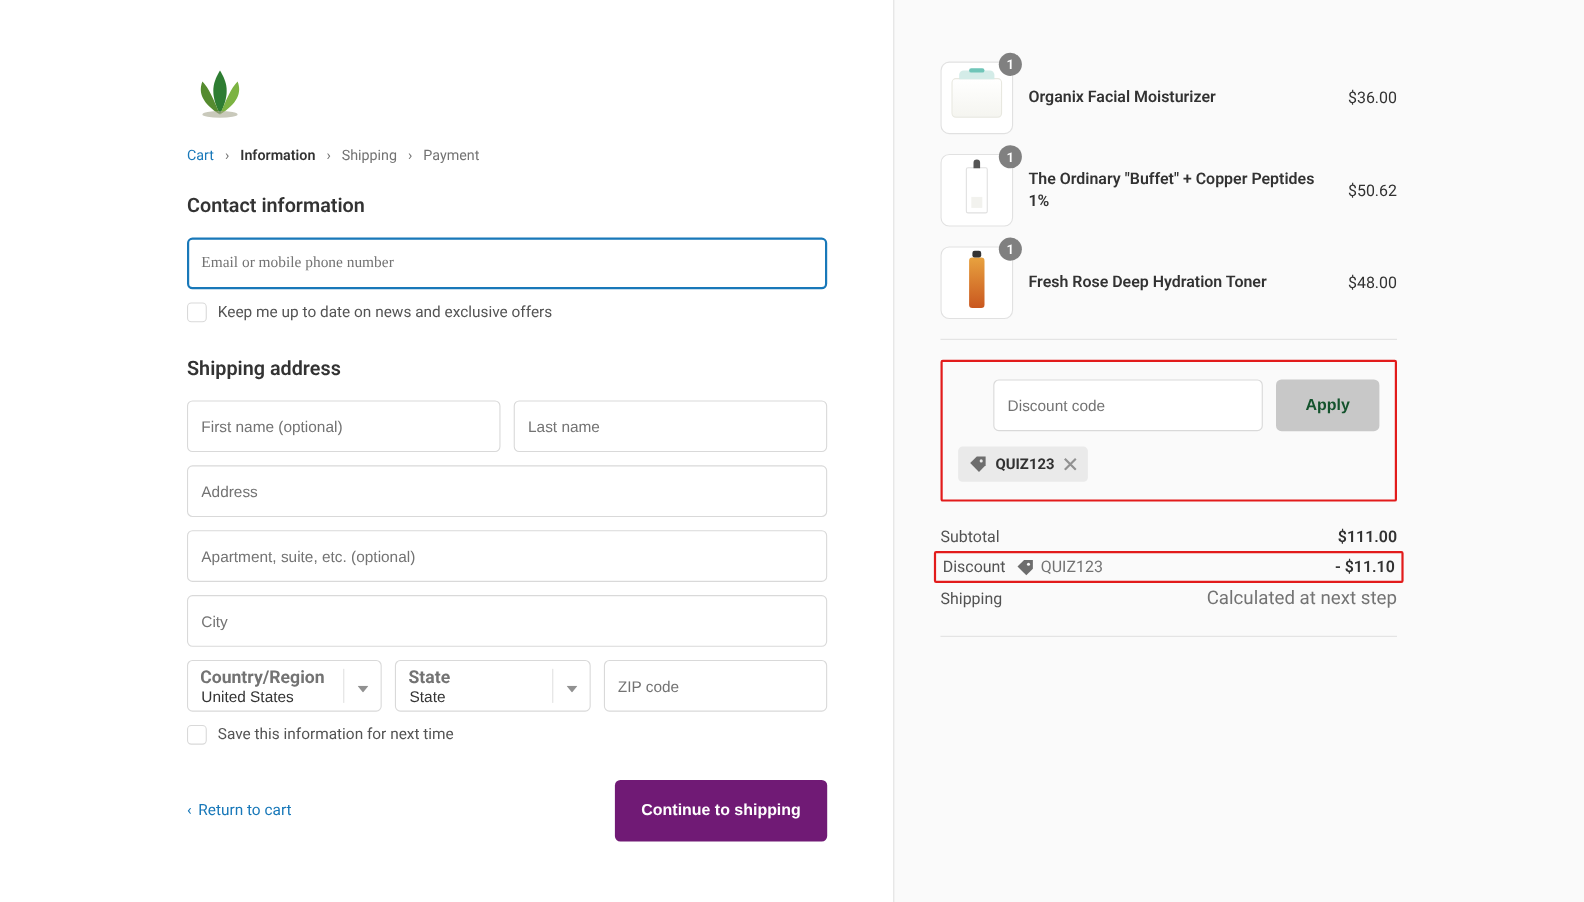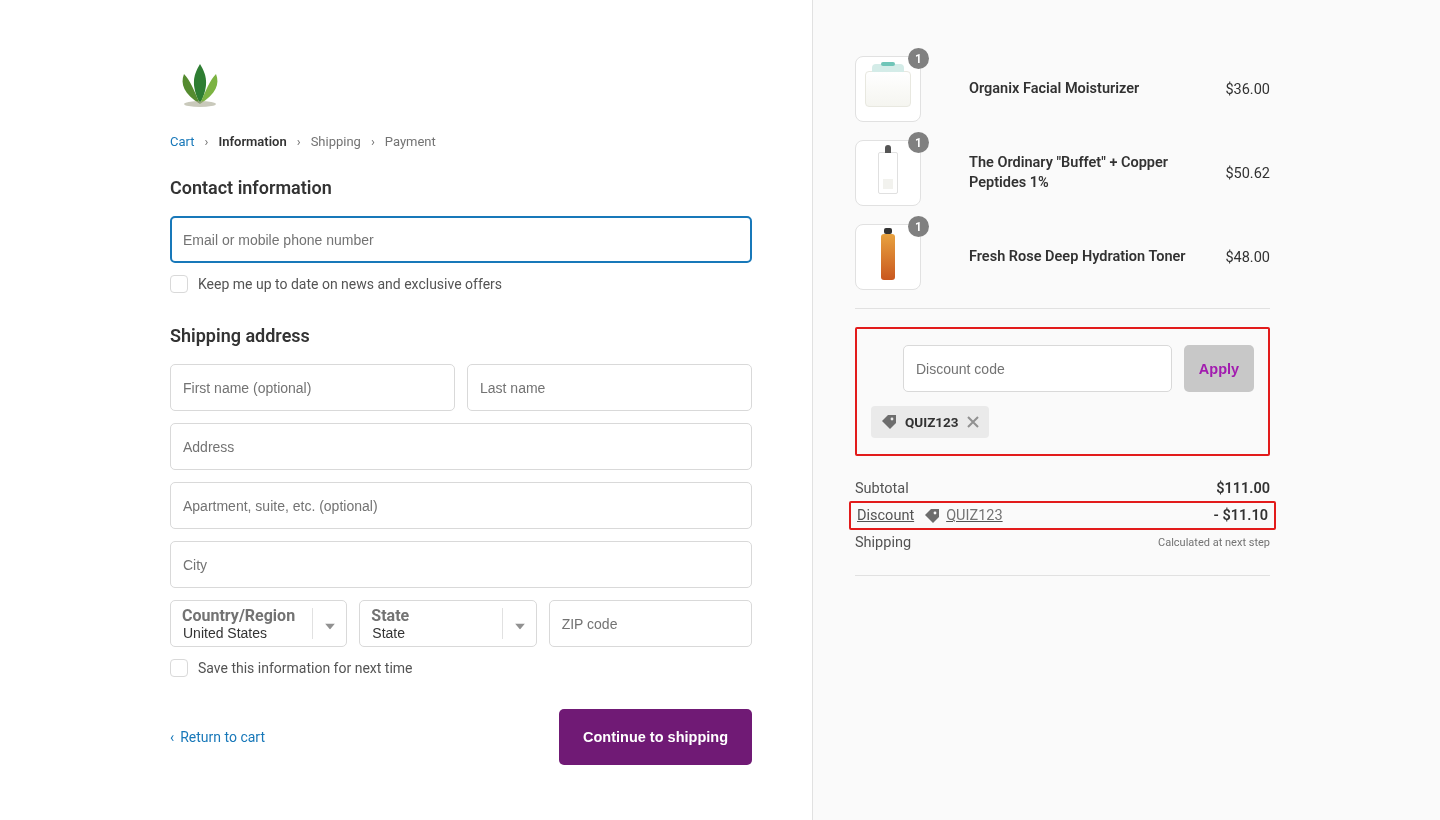--- a/index.html
+++ b/index.html
@@ -18,21 +18,21 @@
 .breadcrumb .current { color: #333; font-weight: 600; }
 .chev { color: #737373; }
 
 
 h2 { font-size: 18px; font-weight: 600; color: #333; margin-bottom: 18px; }
 .section { margin-bottom: 32px; margin-top: 12px; }
 
 
 .field { width: 100%; height: 47px; border: 1px solid #d9d9d9; border-radius: 5px; padding: 0 12px; font-size: 14px; color: #333; background: #fff; }
 .field::placeholder { color: #737373; }
-.field.focused { border: 2px solid #1878b9; padding: 1px 11px; }
+.field.focused { border: 2px solid #1878b9; padding: 1px 11px; font-family: Liberation Serif, serif; }
 .row { display: flex; gap: 12px; margin-bottom: 12px; }
 .row .field { flex: 1; }
 .row .select-wrap { flex: 1; }
 
 .select-wrap { position: relative; }
 .select-wrap .field { padding-top: 18px; height: 47px; }
 .select-wrap .mini-label { position: absolute; top: 6px; left: 12px; font-size: 16px; color: #737373; font-weight: bold; }
 .select-wrap .caret { position: absolute; right: 12px; top: 50%; transform: translateY(-50%); color: #919191; pointer-events: none; }
 .select-wrap .caret svg { width: 10px; height: 6px; }
 .select-wrap.with-divider::after { content: ""; position: absolute; right: 34px; top: 8px; bottom: 8px; width: 1px; background: #e1e1e1; }
@@ -43,42 +43,42 @@
 
 .footer-row { display: flex; justify-content: space-between; align-items: center; margin-top: 26px; }
 .return-link { color: #1878b9; font-size: 14px; display: flex; align-items: center; gap: 6px; cursor: pointer; }
 .primary-btn { background: #701a75; color: #fff; border: none; border-radius: 5px; padding: 20px 24px; font-size: 14.5px; font-weight: 600; cursor: pointer; }
 
 
 .cart-item { display: flex; align-items: center; margin-bottom: 18px; gap: 14px; }
 .thumb-wrap { position: relative; width: 66px; height: 66px; }
 .thumb { width: 66px; height: 66px; border: 1px solid #e1e1e1; border-radius: 8px; background: #fff; display: flex; align-items: center; justify-content: center; }
 .qty-badge { position: absolute; top: -8px; right: -8px; background: #808080; color: #fff; border-radius: 50%; width: 21px; height: 21px; font-size: 12px; display: flex; align-items: center; justify-content: center; font-weight: 600; }
-.item-name { flex: 1; font-size: 14.5px; font-weight: 600; color: #323232; line-height: 1.35; margin-left: 34px; }
+.item-name { flex: 1; font-size: 14.5px; font-weight: 600; color: #323232; line-height: 1.35; }
 .item-price { font-size: 14.5px; font-weight: 400; color: #323232; }
 
 .divider { border: none; border-top: 1px solid #e1e1e1; margin: 18px 0; }
 
 
 .highlight-box { border: 2px solid #e21b1b; border-radius: 2px; padding: 16px 14px; margin-top: 6px; }
 .discount-row { display: flex; gap: 12px; }
 .discount-row .field { flex: 1; margin-left: 32px; }
-.apply-btn { background: #c8c8c8; color: #a21caf; border: none; border-radius: 5px; width: 70px; font-size: 14.5px; font-weight: 600; cursor: pointer; }
+.apply-btn { background: #c8c8c8; color: #14532d; border: none; border-radius: 5px; width: 94px; font-size: 14.5px; font-weight: 600; cursor: pointer; }
 
 .chip { display: inline-flex; align-items: center; gap: 8px; background: #eaeaea; border-radius: 4px; padding: 8px 10px; margin-top: 14px; font-size: 13.5px; font-weight: 700; color: #323232; }
 .chip .x { color: #919191; cursor: pointer; font-weight: 400; display:flex; align-items:center; }
 
 
 .summary { margin-top: 18px; }
 .line { display: flex; justify-content: space-between; align-items: center; font-size: 14.5px; color: #535353; padding: 6px 0; }
 .line .val { color: #323232; font-weight: 600; }
 .line.highlight { border: 2px solid #e21b1b; border-radius: 2px; padding: 4px 6px; margin: -2px -6px; }
-.line .discount-label { display: flex; align-items: center; gap: 10px; text-decoration: underline; }
+.line .discount-label { display: flex; align-items: center; gap: 10px; }
 .line .discount-code { font-weight: 400; color: #737373; display: flex; align-items: center; gap: 6px; }
-.line .ship-note { font-size: 11px; color: #737373; font-weight: 400; }
+.line .ship-note { font-size: 17px; color: #737373; font-weight: 400; }
 
 .total-line { display: flex; justify-content: space-between; align-items: baseline; margin-top: 16px; }
 .total-line .lbl { font-size: 16px; color: #323232; }
 .total-line .right-side { display: flex; align-items: baseline; gap: 12px; }
 .total-line .cur { font-size: 12px; color: #737373; letter-spacing: 0.5px; }
 .total-line .amt { font-size: 24px; font-weight: 600; color: #323232; }
 
 
 .jar { width: 46px; height: 36px; background: linear-gradient(#fff,#f5f5f0); border: 1px solid #e8e8e0; border-radius: 4px; position: relative; }
 .jar::before { content:""; position:absolute; top:-8px; left:6px; right:6px; height:8px; background:#d4ece8; border-radius:4px 4px 0 0; }

